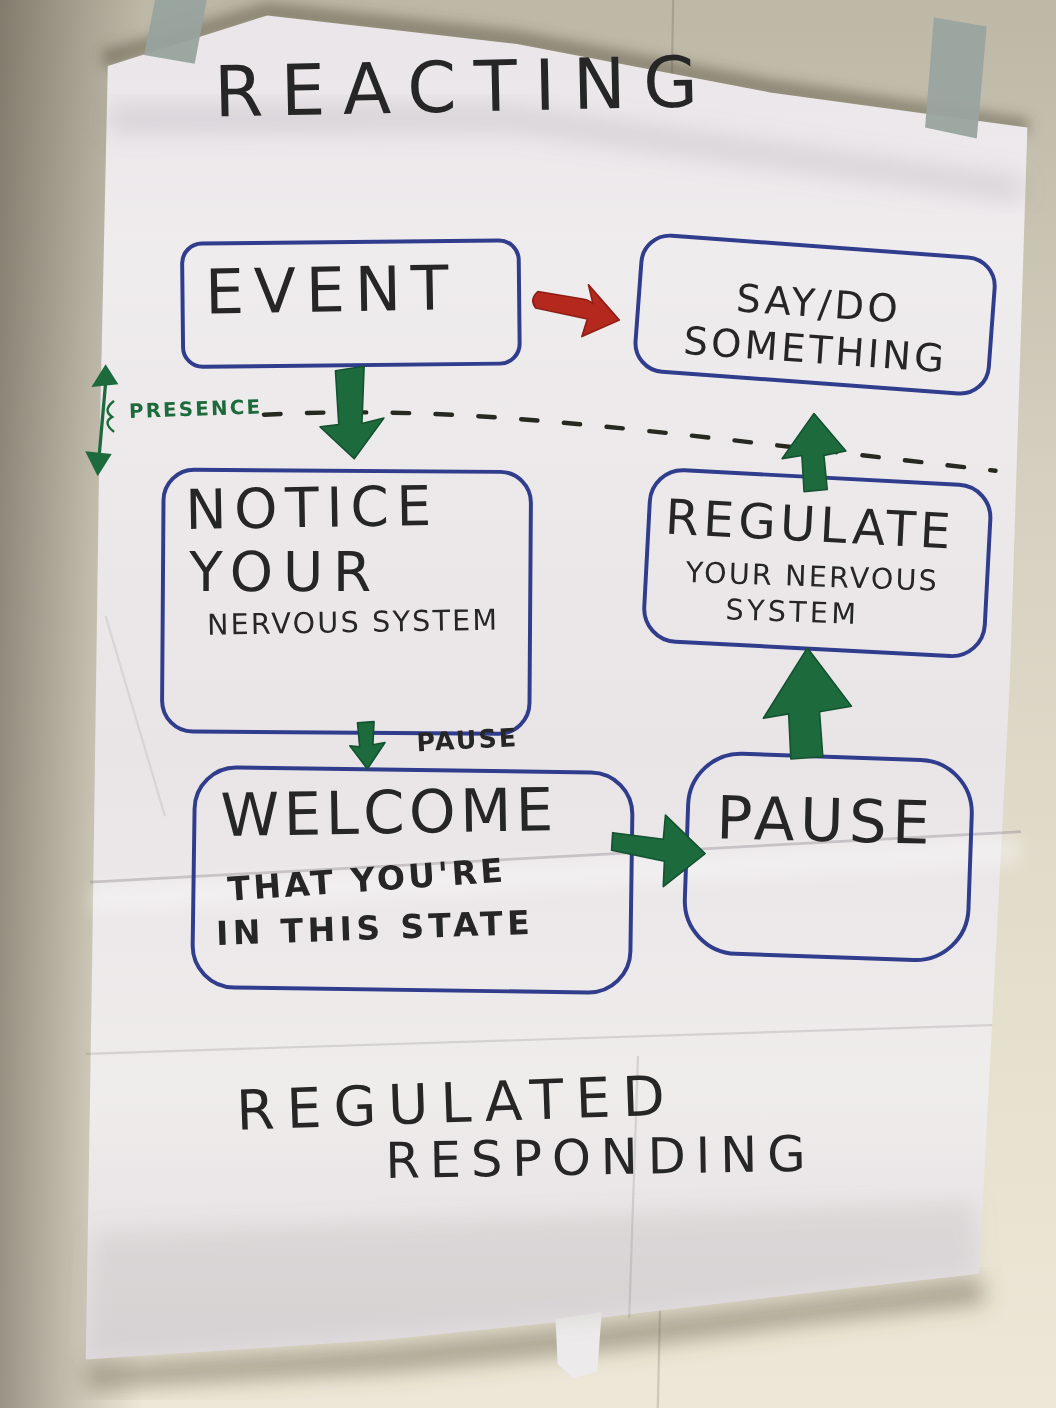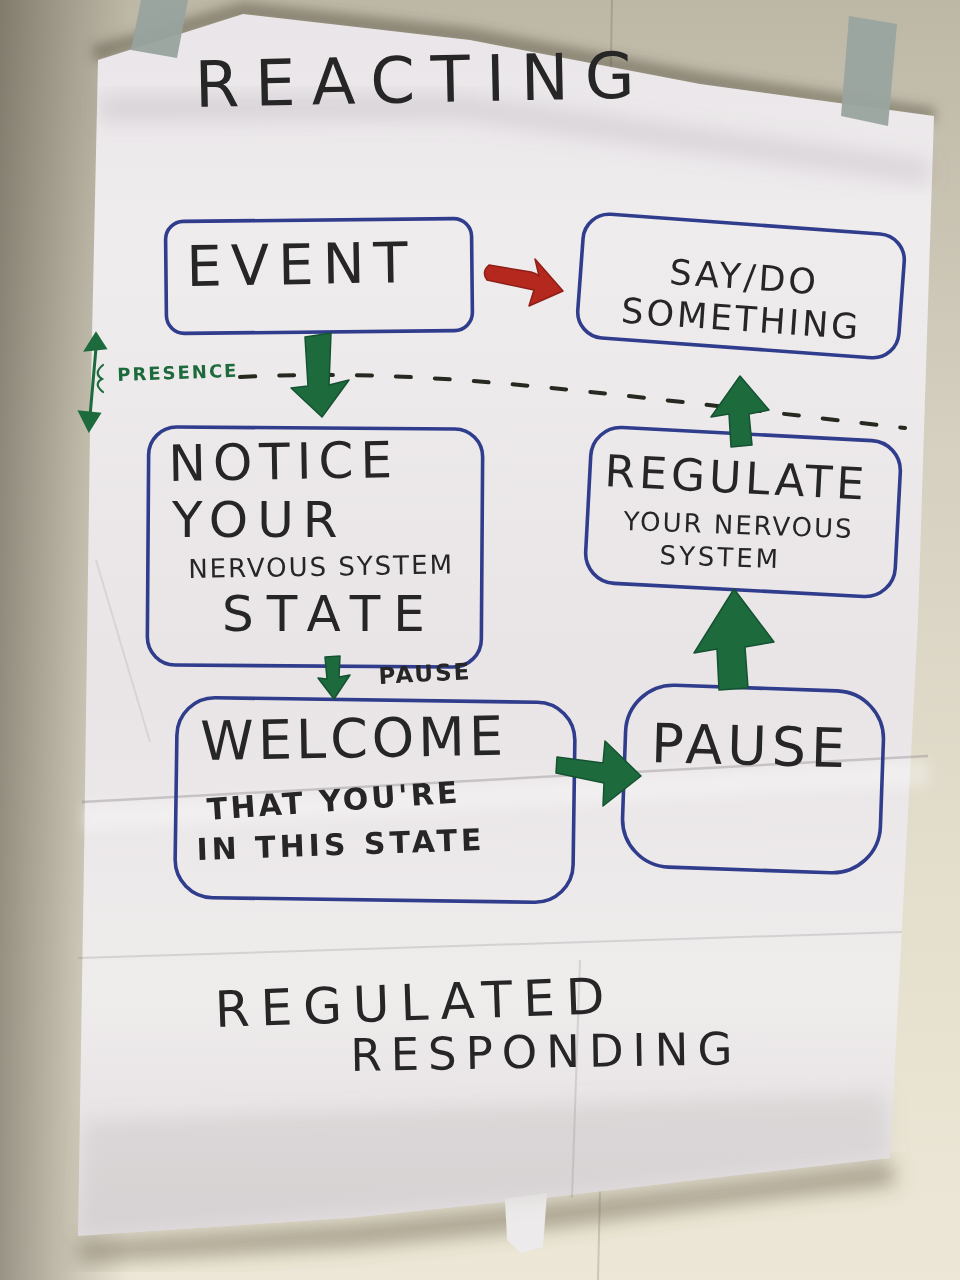--- a/index.html
+++ b/index.html
@@ -136,21 +136,20 @@
   <div class="txt saydo" style="left:600px;top:246px;">
     <div>SAY/DO</div>
     <div>SOMETHING</div>
   </div>
 
   <div class="txt presence green" style="left:117px;top:366px;">PRESENCE</div>
 
   <div class="txt notice1" style="left:168px;top:438px;">NOTICE</div>
   <div class="txt notice2" style="left:172px;top:494px;">YOUR</div>
   <div class="txt notice3" style="left:188px;top:556px;">NERVOUS SYSTEM</div>
-  <div class="txt notice4" style="left:222px;top:588px;">STATE</div>
 
   <div class="txt regulate1" style="left:606px;top:448px;">REGULATE</div>
   <div class="txt regulate2" style="left:624px;top:508px;">YOUR NERVOUS</div>
   <div class="txt regulate3" style="left:660px;top:542px;">SYSTEM</div>
 
   <div class="txt pause-step" style="left:378px;top:664px;">PAUSE</div>
 
   <div class="txt welcome1" style="left:200px;top:714px;">WELCOME</div>
   <div class="txt welcome2" style="left:206px;top:794px;">THAT YOU'RE</div>
   <div class="txt welcome3" style="left:196px;top:834px;">IN THIS STATE</div>

